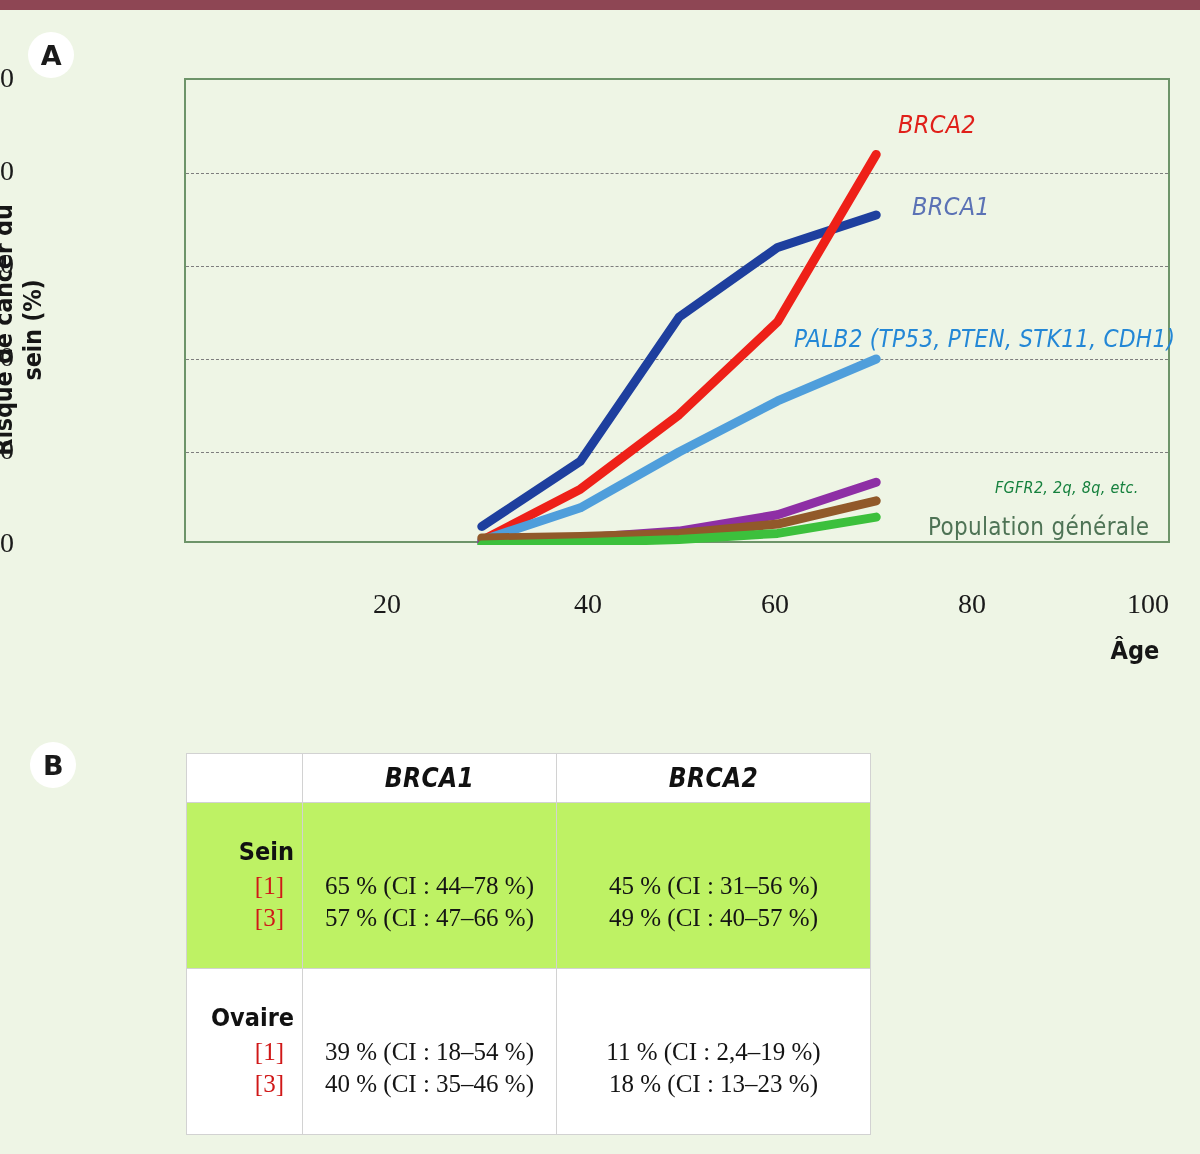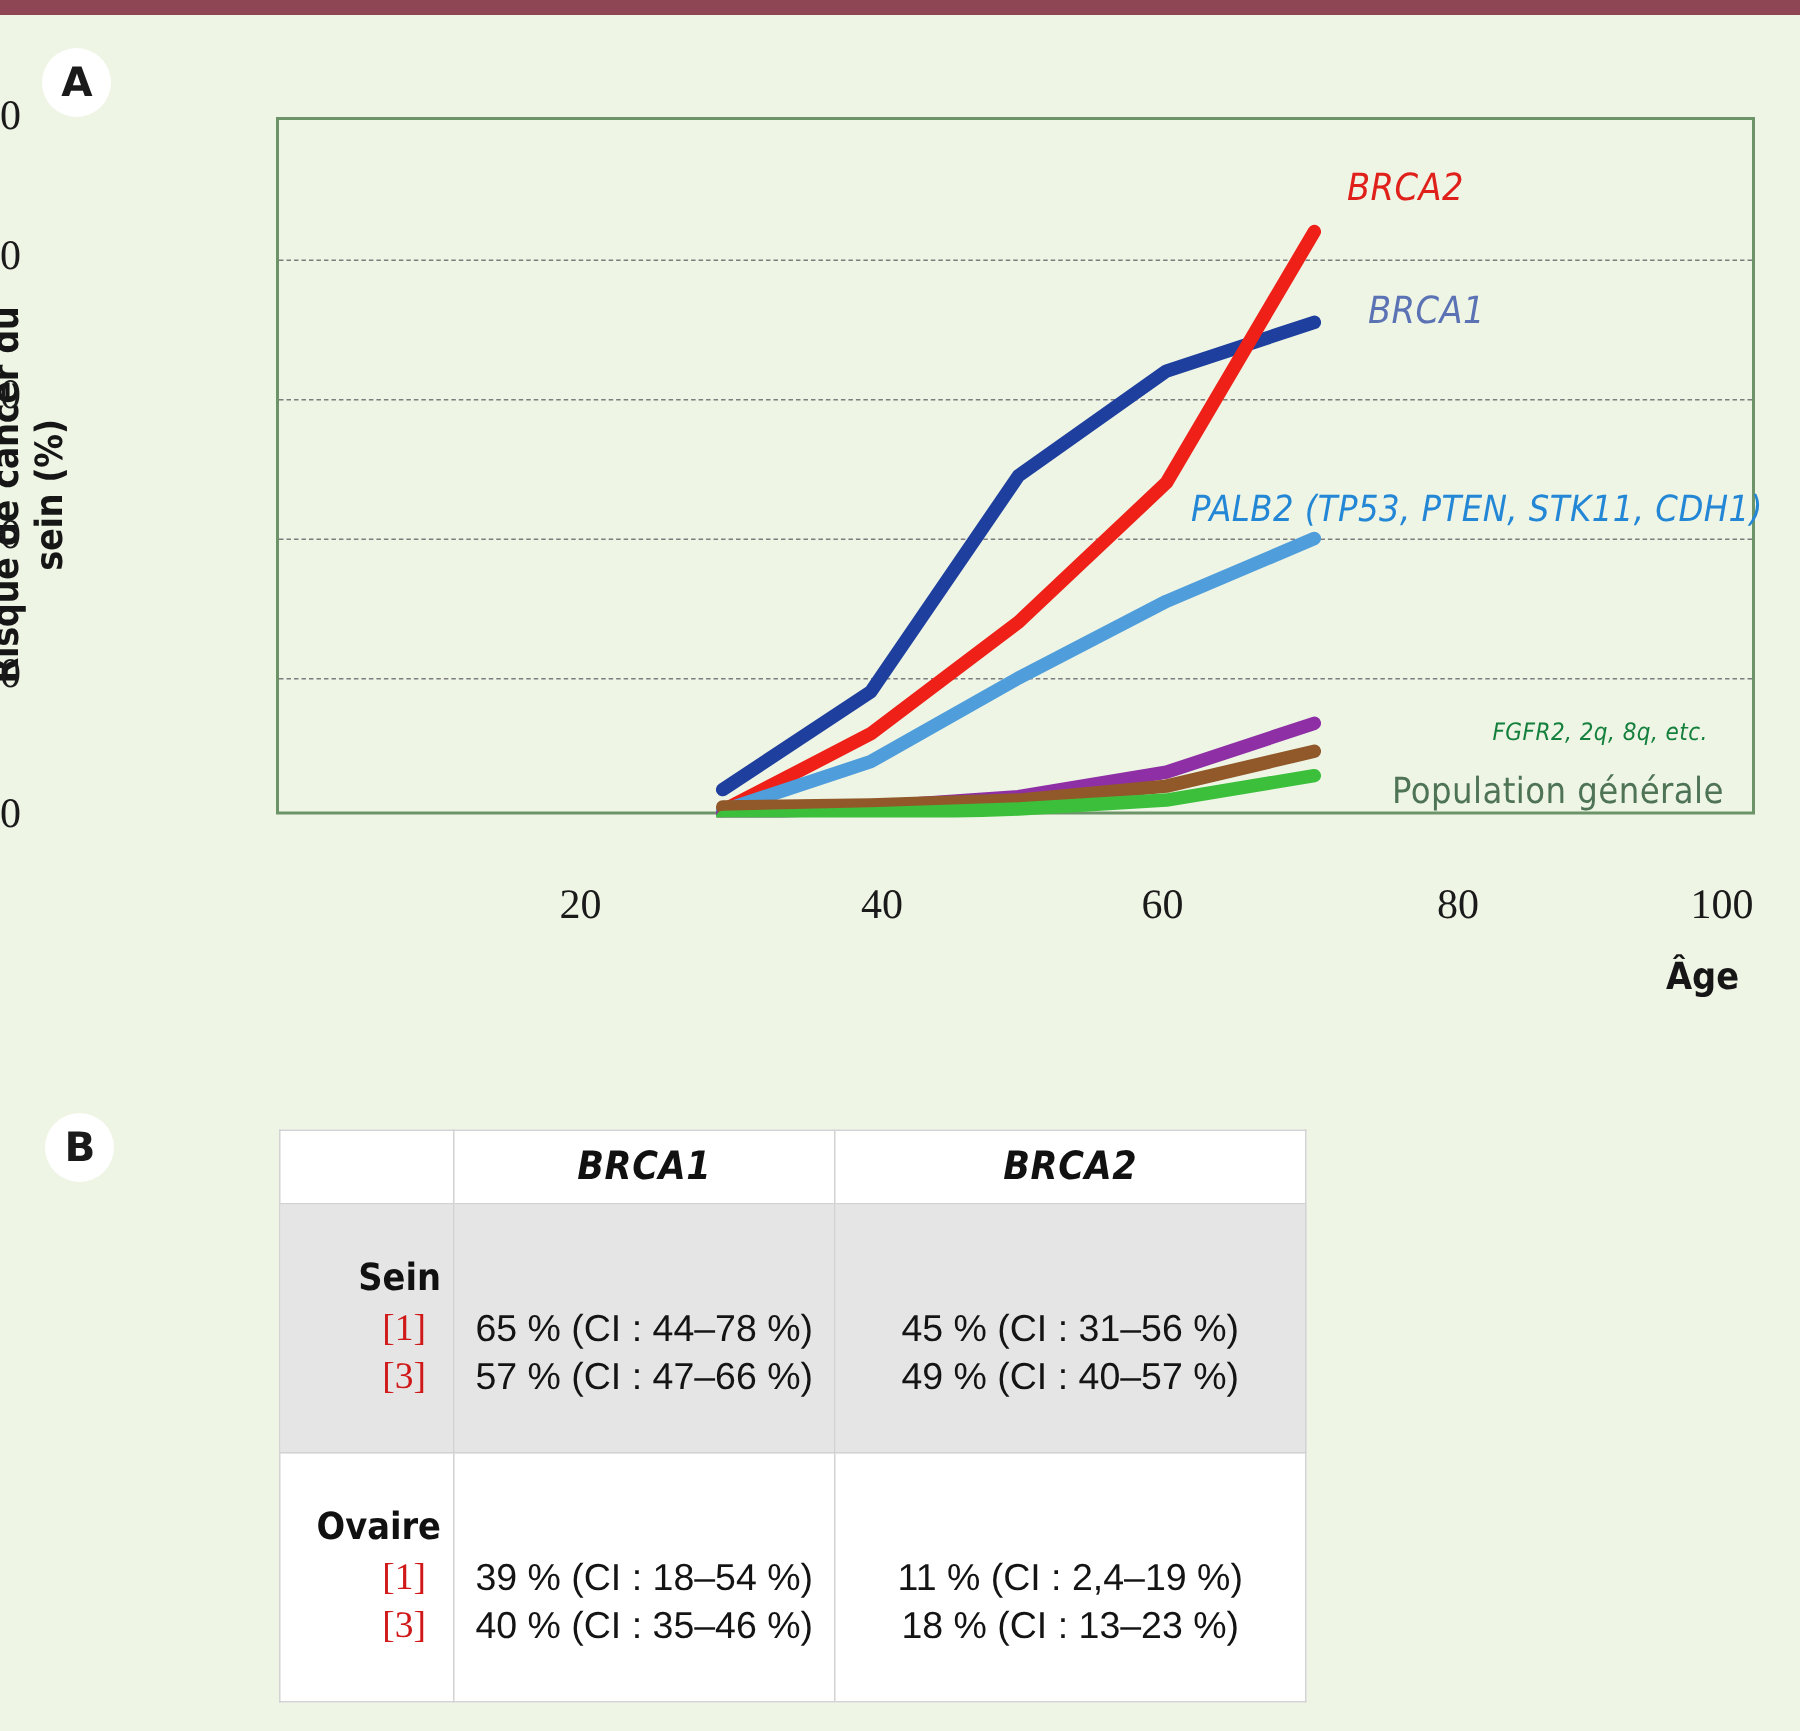--- a/index.html
+++ b/index.html
@@ -148,21 +148,21 @@
     height: 48px;
     font-style: italic;
     font-weight: bold;
     font-size: 26px;
     color: #111;
     font-family: "DejaVu Sans Condensed", "Liberation Sans", sans-serif;
     text-align: center;
     background: #ffffff;
     letter-spacing: 0.4px;
   }
-  tbody tr.band-shaded td { background: #e5e5e5; }
+  tbody tr.band-shaded td { background: #bef264; }
   tbody tr.band-plain  td { background: #ffffff; }
 
   .grp-cell {
     text-align: right;
     padding-right: 8px !important;
   }
   .grp-name {
     font-weight: bold;
     font-size: 25px;
     color: #111;
@@ -177,21 +177,21 @@
     font-size: 25px;
     font-family: "Liberation Serif", serif;
     line-height: 1.28;
     padding-right: 10px;
   }
   .val {
     display: block;
     text-align: center;
     font-size: 25px;
     color: #141414;
-    font-family: Liberation Sans, sans-serif;
+    font-family: Liberation Serif, serif;
     line-height: 1.28;
     white-space: nowrap;
   }
   .cellpad-top { padding-top: 34px !important; }
   .cellpad-bot { padding-bottom: 34px !important; }
 </style>
 </head>
 <body>
 
 <div id="topbar"></div>

